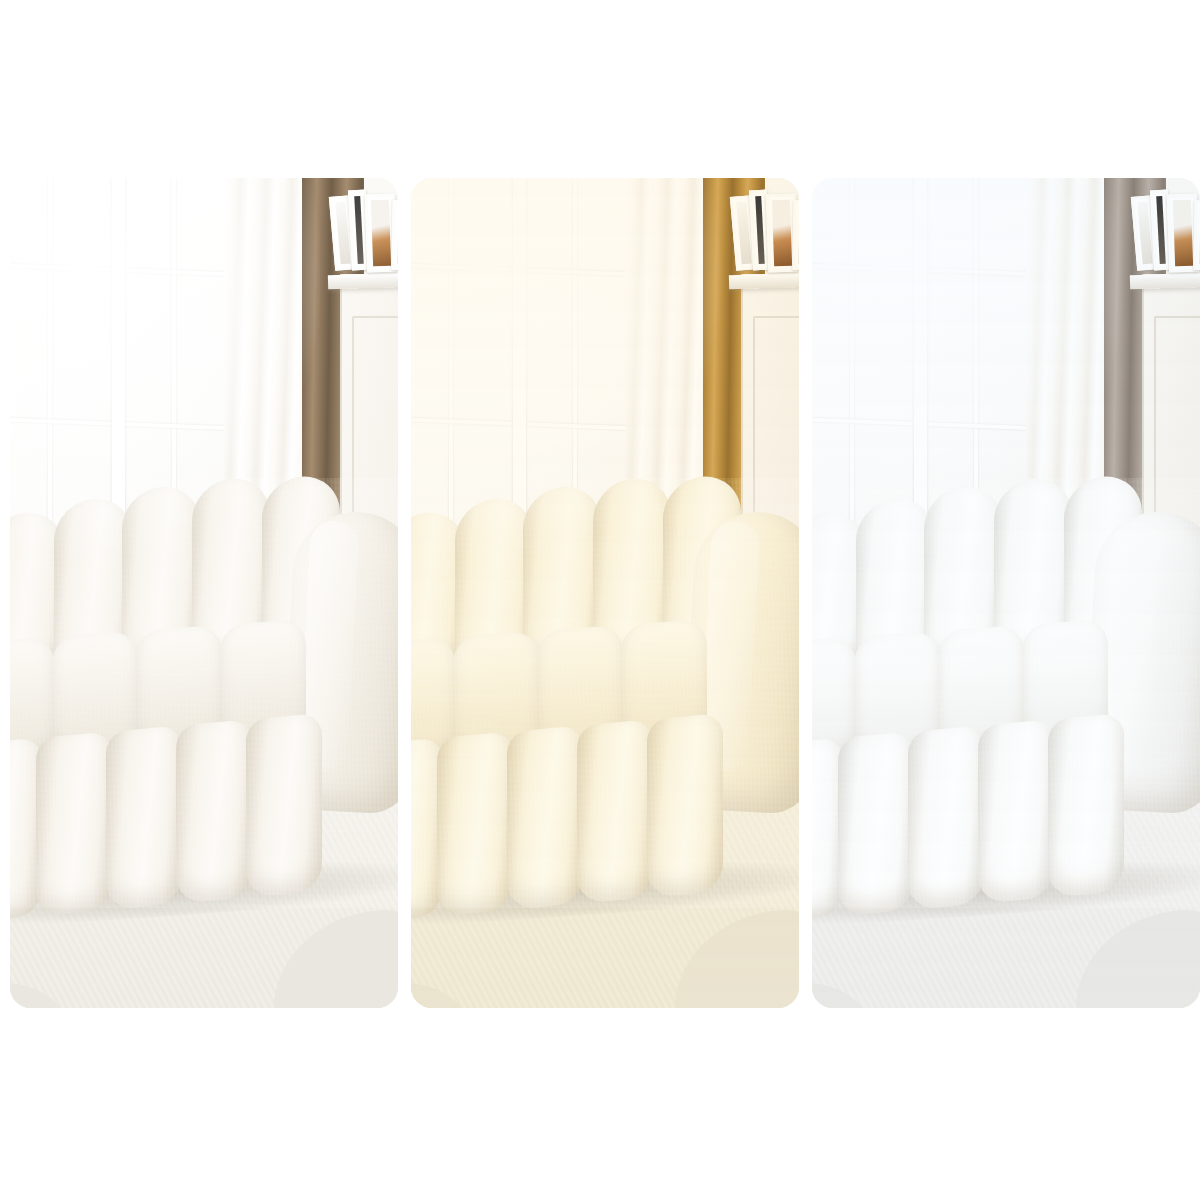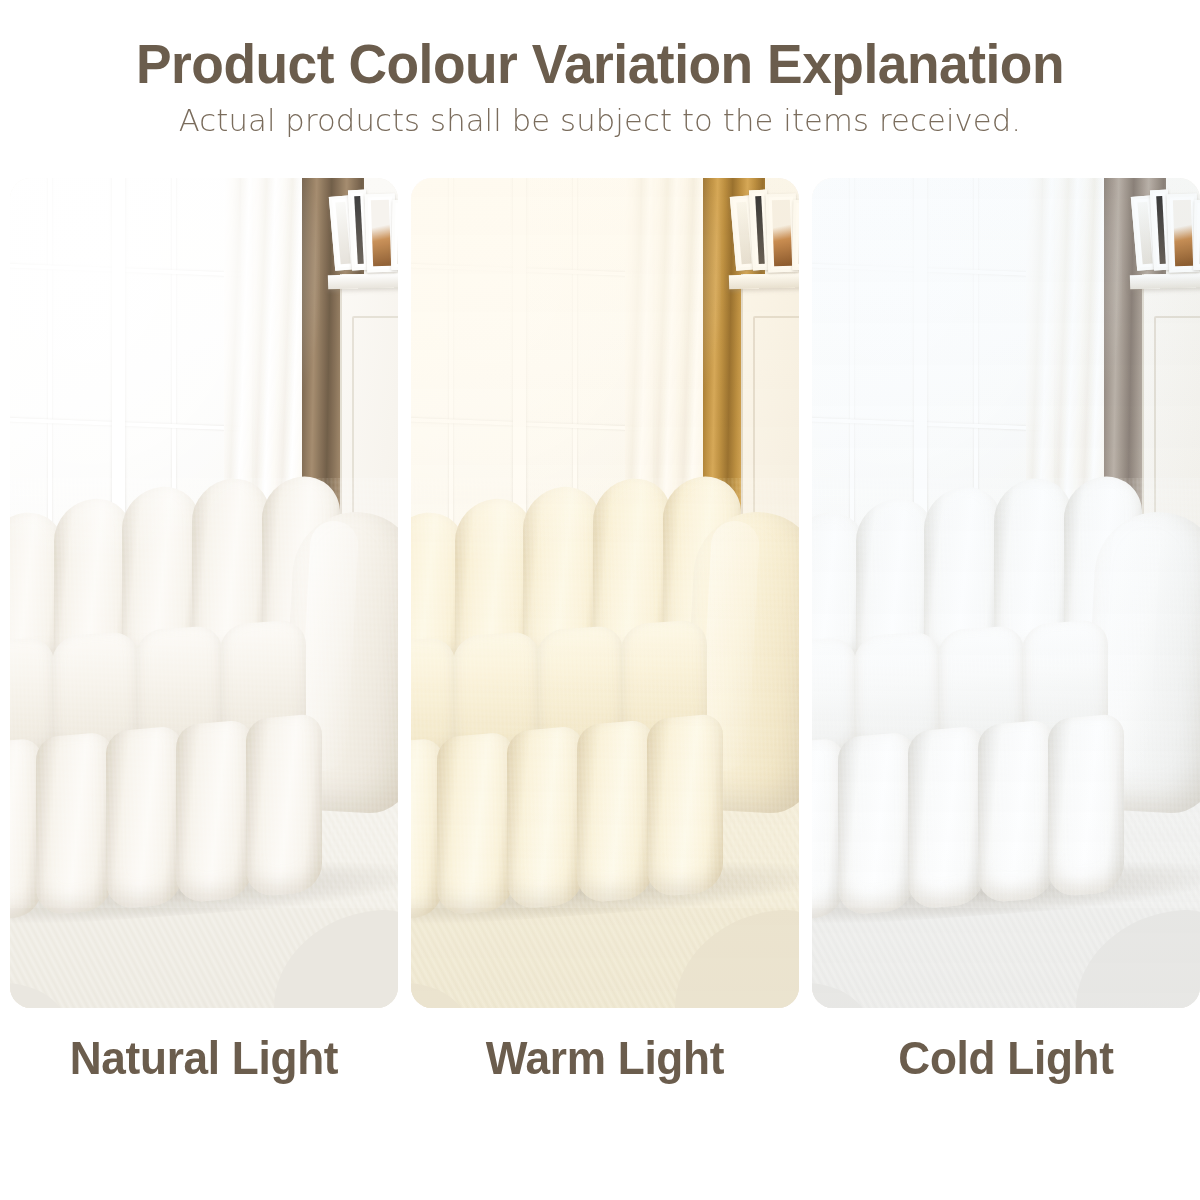--- a/index.html
+++ b/index.html
@@ -466,24 +466,20 @@
     letter-spacing: -0.3px;
     line-height: 80px;
     transform: scaleX(0.96);
   }
 </style>
 </head>
 <body>
 
 <div class="page">
 
-  <div class="header">
-    <div class="title">Product Colour Variation Explanation</div>
-    <div class="subtitle">Actual products shall be subject to the items received.</div>
-  </div>
 
   <div class="panels">
 
     <div class="panel p-natural">
       <div class="scene">
         <div class="wall"></div>
 
         <div class="window">
           <div class="muntin-v" style="left:54px"></div>
           <div class="muntin-v" style="left:178px"></div>
@@ -724,19 +720,14 @@
           <div class="weave"></div>
         </div>
 
         <div class="glow"></div>
         <div class="tint"></div>
       </div>
     </div>
 
   </div>
 
-  <div class="captions">
-    <div class="caption">Natural Light</div>
-    <div class="caption">Warm Light</div>
-    <div class="caption">Cold Light</div>
-  </div>
 
 </div>
 
 </body></html>

